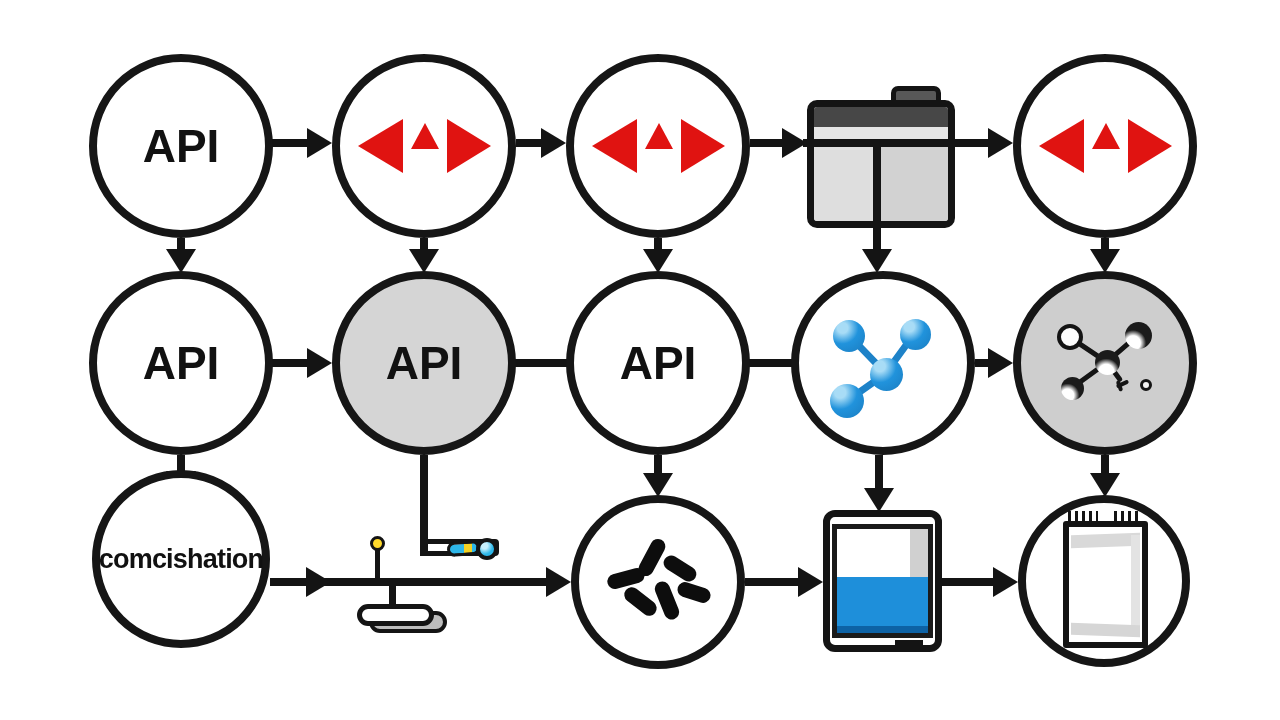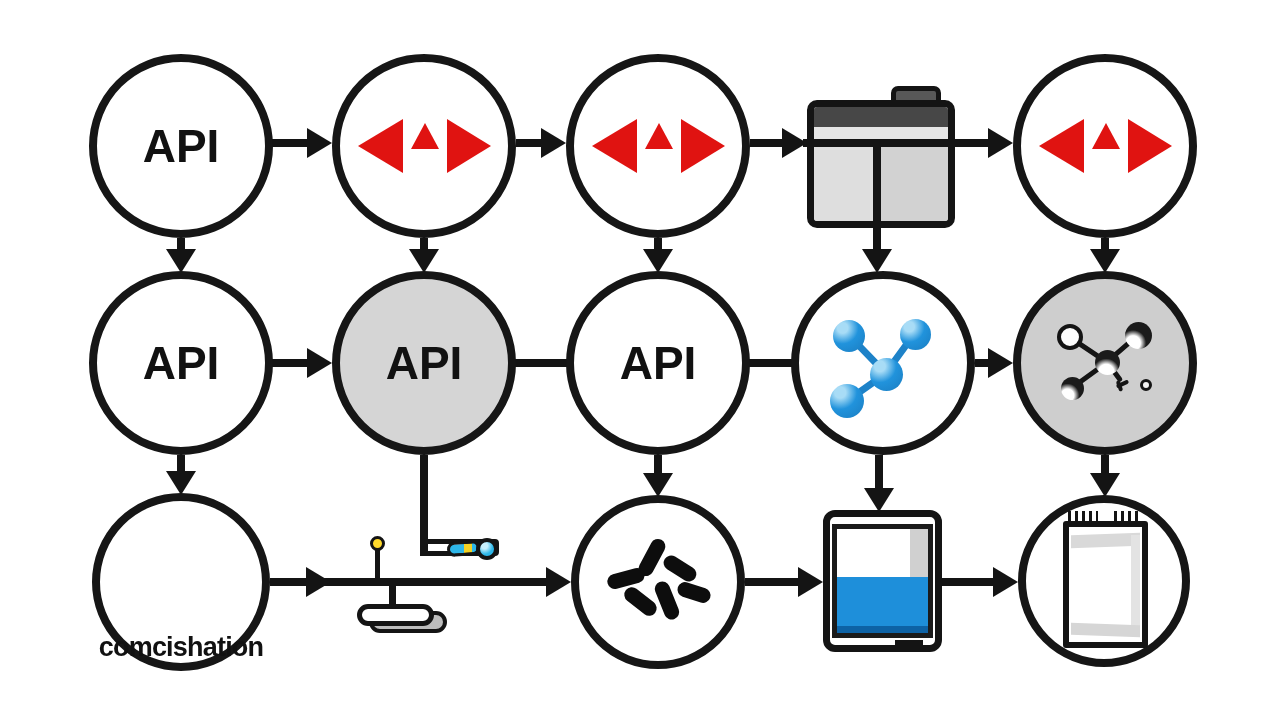--- a/index.html
+++ b/index.html
@@ -123,21 +123,21 @@
   </div>
   <div class="circle gray" style="left:332px;top:271px;width:184px;height:184px;">
     <span class="lbl api">API</span>
   </div>
   <div class="circle" style="left:566px;top:271px;width:184px;height:184px;">
     <span class="lbl api">API</span>
   </div>
   <div class="circle" style="left:791px;top:271px;width:184px;height:184px;"></div>
   <div class="circle" style="left:1013px;top:271px;width:184px;height:184px;background:#cecece;"></div>
 
-  <div class="circle" style="left:92px;top:493px;width:178px;height:178px;align-items:flex-end;">
+  <div class="circle" style="left:92px;top:470px;width:178px;height:178px;">
     <span class="lbl small">comcishation</span>
   </div>
   <div class="circle" style="left:571px;top:495px;width:174px;height:174px;"></div>
   <div class="circle" style="left:1018px;top:495px;width:172px;height:172px;"></div>
 
   <div class="bond" style="left:841px;top:351px;width:53px;transform:rotate(46deg);"></div>
   <div class="bond" style="left:875px;top:350px;width:50px;transform:rotate(-54deg);"></div>
   <div class="bond" style="left:842px;top:384px;width:48px;transform:rotate(-35deg);"></div>
   <div class="sph" style="left:833px;top:320px;width:32px;height:32px;background:radial-gradient(circle at 30% 25%, #a8dcf6 0 16%, #2193dc 48%, #1a7cc0 100%);"></div>
   <div class="sph" style="left:900px;top:319px;width:31px;height:31px;background:radial-gradient(circle at 30% 25%, #a8dcf6 0 16%, #2193dc 48%, #1a7cc0 100%);"></div>

